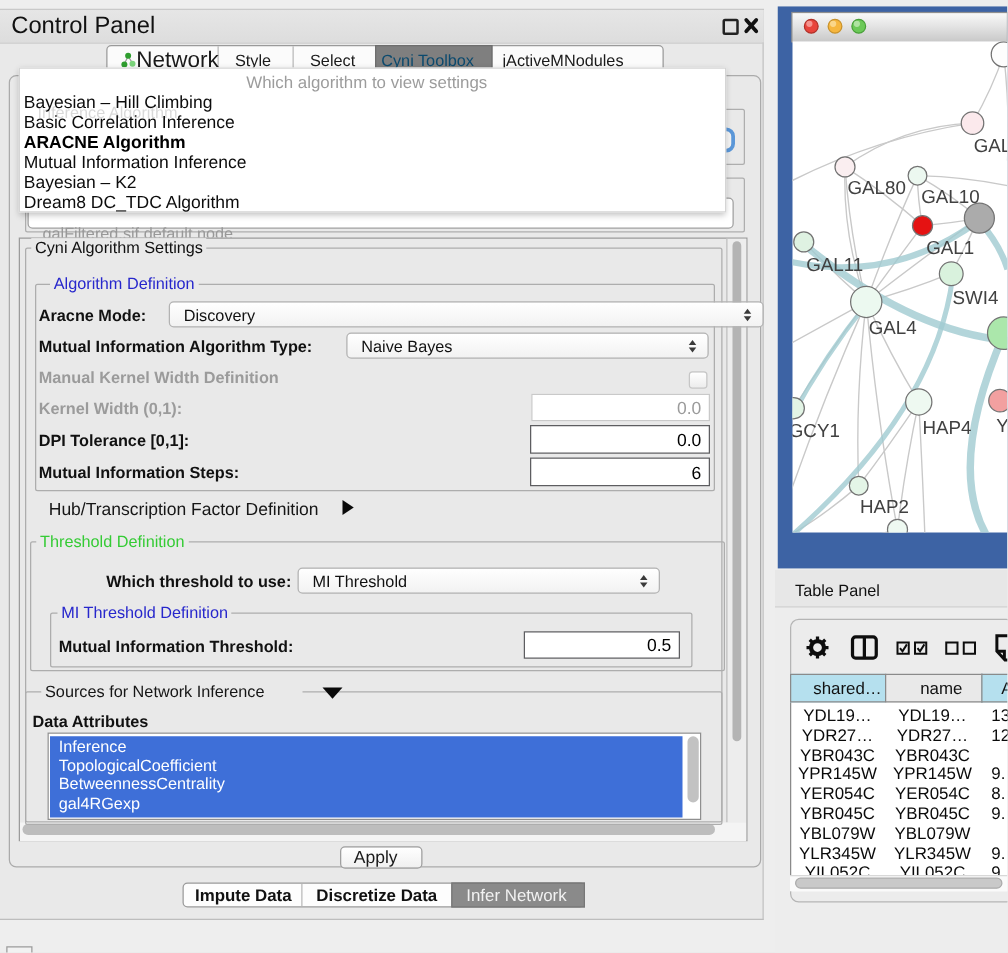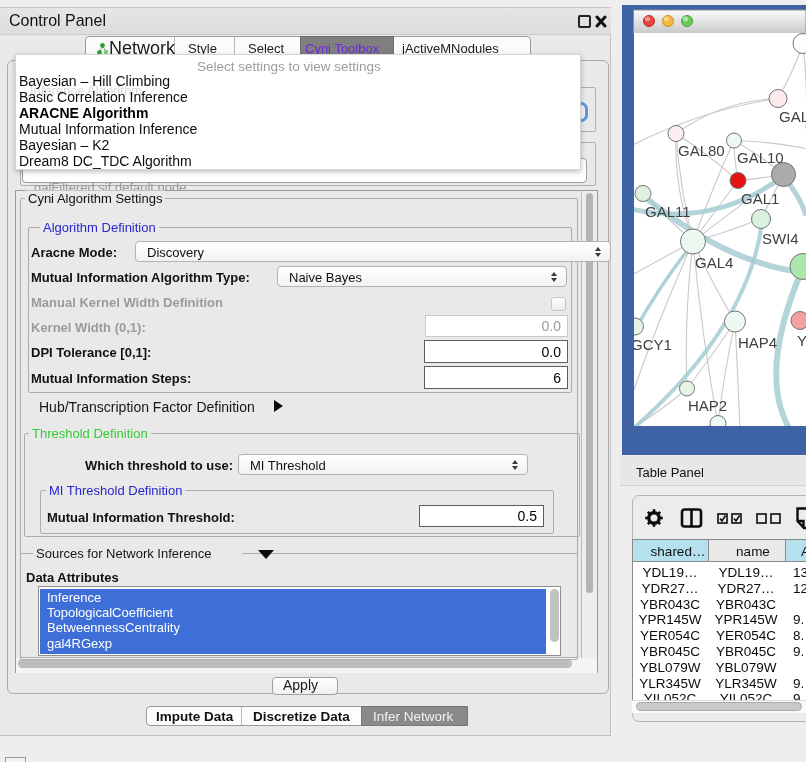--- a/index.html
+++ b/index.html
@@ -16,21 +16,21 @@
 .fld{position:absolute;background:#fff;box-sizing:border-box;}
 .fld span{position:absolute;right:6px;top:50%;transform:translateY(-50%);font-size:14px;}
 .grp{position:absolute;border:1px solid #adadad;border-radius:2px;}
 .gtit{position:absolute;transform:translateY(-50%);background:#e9e9e9;padding:0 3px;white-space:nowrap;font-size:13px;}
 </style></head>
 <body>
 
 <div class="ab" id="cpwin" style="left:0;top:7px;width:611px;height:729px;background:#e9e9e9;border-right:1px solid #c2c2c2;border-top:1px solid #c9c9c9;border-bottom:1px solid #bdbdbd;box-sizing:border-box;">
 
   <div class="ab" style="left:0;top:0;width:611px;height:26px;background:linear-gradient(#e6e6e6,#dddddd);border-bottom:1px solid #cccccc;"></div>
-  <div class="lbl" style="left:9px;top:13px;font-size:16px;color:#111;">Control Panel</div>
+  <div class="lbl" style="left:9px;top:13px;font-size:19px;color:#111;">Control Panel</div>
   <div class="ab" style="left:578px;top:7px;width:9px;height:9px;border:2px solid #222;border-radius:2px;"></div>
   <div class="ab" style="left:595px;top:6px;width:12px;height:13px;">
     <svg width="12" height="13">
         <path d="M2 2 L10 11 M10 2 L2 11" stroke="#111" stroke-width="3" stroke-linecap="round"></path>
       </svg>
   </div>
 </div>
 
 <div class="ab" style="left:85px;top:36px;width:446px;height:24px;background:#fbfbfb;border:1px solid #9a9a9a;border-radius:4px;box-sizing:border-box;"></div>
 <div class="ab" style="left:174px;top:37px;width:1px;height:22px;background:#b9b9b9;"></div>
@@ -40,21 +40,21 @@
  <svg width="13" height="13">
       <path d="M6.5 4 L3.5 10 M6.5 4 L10 9.5" stroke="#9a9a9a" stroke-width="1"></path>
       <circle cx="6.5" cy="3.5" r="2.4" fill="#2f9e2f"></circle>
       <circle cx="3.5" cy="10.5" r="2.4" fill="#2f9e2f"></circle>
       <circle cx="10" cy="10" r="2.4" fill="#7cd47c"></circle>
     </svg>
 </div>
 <div class="lbl" style="left:109px;top:48px;font-size:18px;color:#1a1a1a;">Network</div>
 <div class="lbl" style="left:188px;top:48px;font-size:13px;color:#1a1a1a;">Style</div>
 <div class="lbl" style="left:248px;top:48px;font-size:13px;color:#1a1a1a;">Select</div>
-<div class="lbl" style="left:305px;top:48px;font-size:13px;color:#6d28d9;">Cyni Toolbox</div>
+<div class="lbl" style="left:305px;top:48px;font-size:13px;color:#0c4a6e;">Cyni Toolbox</div>
 <div class="lbl" style="left:402px;top:48px;font-size:13px;color:#1a1a1a;">jActiveMNodules</div>
 
 <div class="ab" style="left:7px;top:60px;width:602px;height:634px;border:1px solid #ababab;border-radius:6px;background:#e9e9e9;box-sizing:border-box;"></div>
 
 <div class="ab" style="left:20px;top:87px;width:574px;height:43px;border:1px solid #aeaeae;border-radius:2px;"></div>
 <div class="ab" style="left:544px;top:102px;width:38px;height:14px;border:3px solid #5b97d8;border-radius:7px;background:#f4f4f4;"></div>
 <div class="ab" style="left:20px;top:142px;width:574px;height:42px;border:1px solid #aeaeae;border-radius:2px;"></div>
 <div class="ab" style="left:22px;top:158px;width:563px;height:23px;border:1px solid #a0a0a0;border-radius:4px;background:#fff;"></div>
 <div class="lbl" style="left:34px;top:175px;font-size:13px;color:#989898;margin-top:12px;">galFiltered.sif default node</div>
 
@@ -132,21 +132,21 @@
 <div class="ab" style="left:146px;top:706px;width:322px;height:20px;background:#fdfdfd;border:1px solid #9a9a9a;border-radius:4px;box-sizing:border-box;"></div>
 <div class="ab" style="left:241px;top:707px;width:1px;height:18px;background:#b9b9b9;"></div>
 <div class="ab" style="left:361px;top:706px;width:107px;height:20px;background:#8a8a8a;border:1px solid #777;box-sizing:border-box;"></div>
 <div class="lbl b" style="left:156px;top:716px;font-size:13.5px;color:#111;">Impute Data</div>
 <div class="lbl b" style="left:253px;top:716px;font-size:13.5px;color:#111;">Discretize Data</div>
 <div class="lbl" style="left:373px;top:716px;font-size:13.5px;color:#f2f2f2;">Infer Network</div>
 
 <div class="ab" style="left:5px;top:757px;width:19px;height:10px;border:1.5px solid #9a9a9a;background:#f2f2f2;"></div>
 
 <div class="ab" style="left:15px;top:54px;width:566px;height:116px;background:#fff;border:1px solid #d5d5d5;box-shadow:0 2px 5px rgba(0,0,0,0.25);box-sizing:border-box;"></div>
-<div class="lbl" style="left:197px;top:66px;font-size:13.5px;color:#9c9c9c;">Select settings to view settings</div>
+<div class="lbl" style="left:197px;top:66px;font-size:13.5px;color:#9c9c9c;">Which algorithm to view settings</div>
 <div class="lbl" style="left:30px;top:90px;font-size:13px;color:rgba(120,120,120,0.28);">Inference Algorithm</div>
 <div class="lbl" style="left:19px;top:81px;font-size:14px;color:#0c0c0c;">Bayesian – Hill Climbing</div>
 <div class="lbl" style="left:19px;top:97px;font-size:14px;color:#0c0c0c;">Basic Correlation Inference</div>
 <div class="lbl b" style="left:19px;top:113px;font-size:14px;color:#000;">ARACNE Algorithm</div>
 <div class="lbl" style="left:19px;top:129px;font-size:14px;color:#0c0c0c;">Mutual Information Inference</div>
 <div class="lbl" style="left:19px;top:145px;font-size:14px;color:#0c0c0c;">Bayesian – K2</div>
 <div class="lbl" style="left:19px;top:161px;font-size:14px;color:#0c0c0c;">Dream8 DC_TDC Algorithm</div>
 
 <svg class="ab" style="left:622px;top:5px;" width="184" height="450" viewBox="0 0 184 450">
  <defs>

